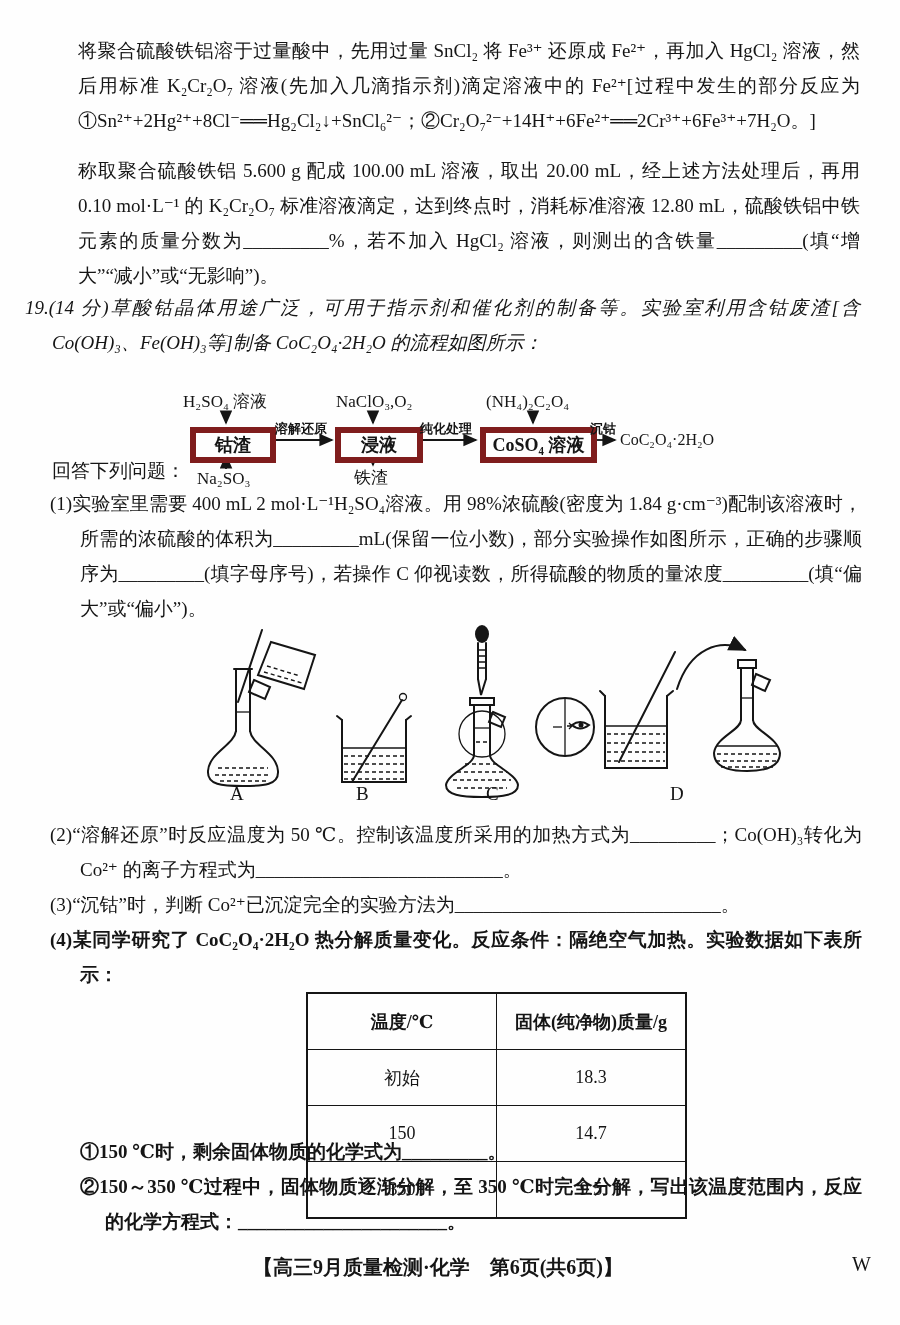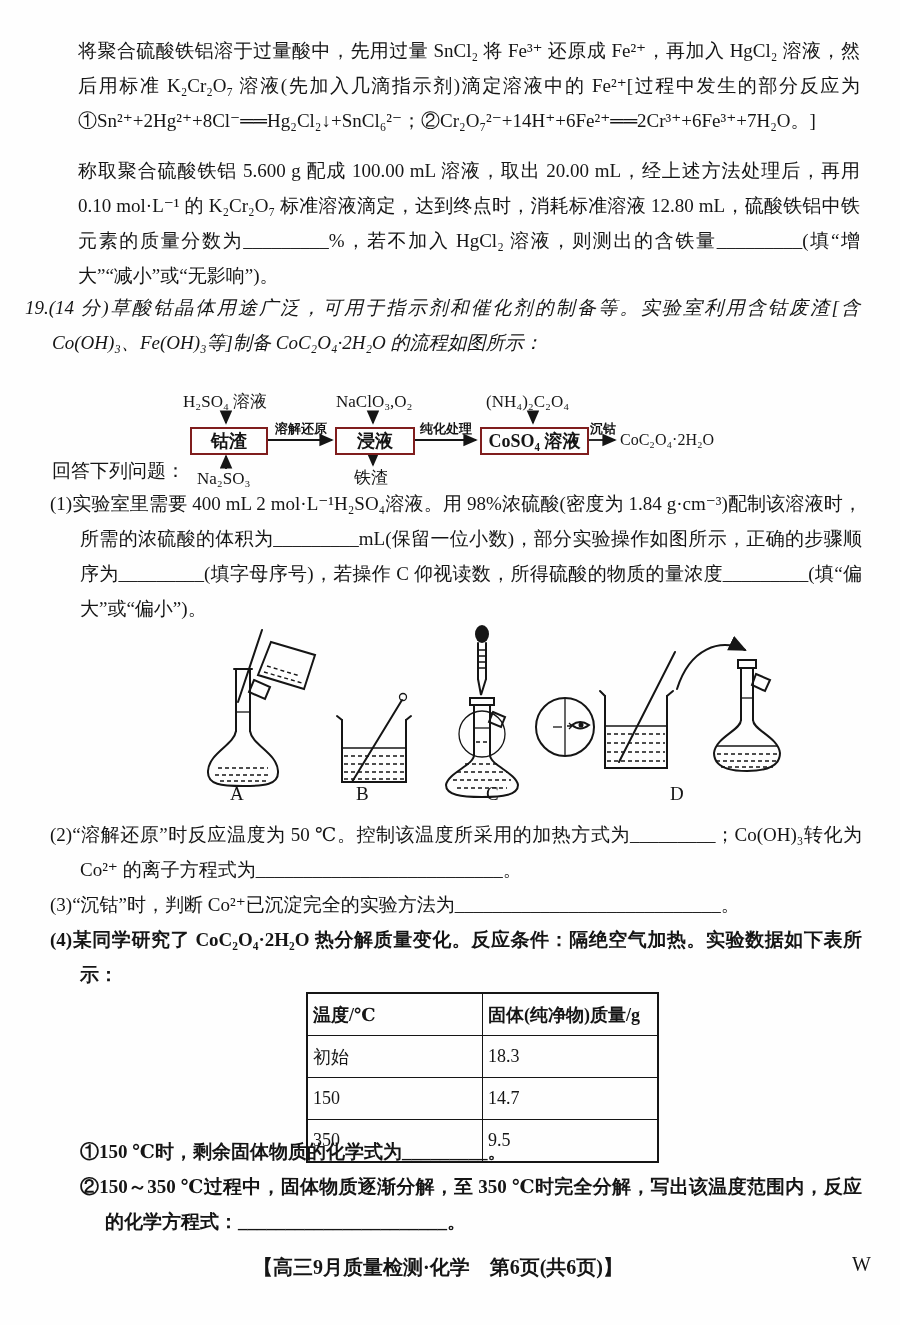--- a/index.html
+++ b/index.html
@@ -12,38 +12,38 @@
   .blk{position:absolute;margin:0;line-height:35px;text-align:justify;}
   .p18{left:78px;width:782px;}
   .hang19{left:25px;width:835px;padding-left:27px;text-indent:-27px;box-sizing:border-box;font-style:italic;}
   .hangq{left:50px;width:812px;padding-left:30px;text-indent:-30px;box-sizing:border-box;}
   .hangsub{left:80px;width:782px;padding-left:25px;text-indent:-25px;box-sizing:border-box;}
   .bold{font-weight:bold;}
   
   .flowchart{position:absolute;left:150px;top:356px;width:640px;height:100px;margin-top:36px;}
   .fc-svg{position:absolute;left:0;top:0;}
   .fc-box{
-    position:absolute;border:2px solid #7f1d1d;text-align:center;
+    position:absolute;border:6px solid #7f1d1d;text-align:center;
     font-weight:bold;font-size:18px;line-height:24px;background:#fefefe;
   }
   .fc-label{position:absolute;font-size:17px;white-space:nowrap;line-height:20px;}
   .fc-step{position:absolute;font-size:13px;font-weight:bold;text-align:center;line-height:16px;white-space:nowrap;}
   .fc-product{position:absolute;font-size:16px;white-space:nowrap;line-height:22px;}
   
   .apparatus{position:absolute;left:180px;top:622px;width:600px;height:192px;}
   .app-svg{position:absolute;}
   .app-label{position:absolute;top:160px;font-size:19px;line-height:24px;}
   
   .data-table{
     position:absolute;left:306px;top:992px;border-collapse:collapse;
     font-size:18px;
   }
   .data-table td,.data-table th{
     border:1.5px solid #151515;width:164px;height:31px;
-    text-align:left;vertical-align:middle;font-weight:normal;padding:5px;
+    text-align:center;vertical-align:middle;font-weight:normal;padding:12px;
   }
   .data-table th{font-weight:bold;}
   .data-table{border:2px solid #151515;}
   
   .footer{position:absolute;left:253px;top:1255px;font-size:20px;font-weight:bold;line-height:24px;}
   .wm{position:absolute;left:852px;top:1252px;font-size:20px;line-height:24px;}
   svg .ln{stroke:#151515;stroke-width:2;fill:none;stroke-linecap:round;}
   svg .thin{stroke:#151515;stroke-width:1.3;fill:none;}
   svg .liq{stroke:#151515;stroke-width:1.4;fill:none;stroke-dasharray:4 3;}
 </style>

